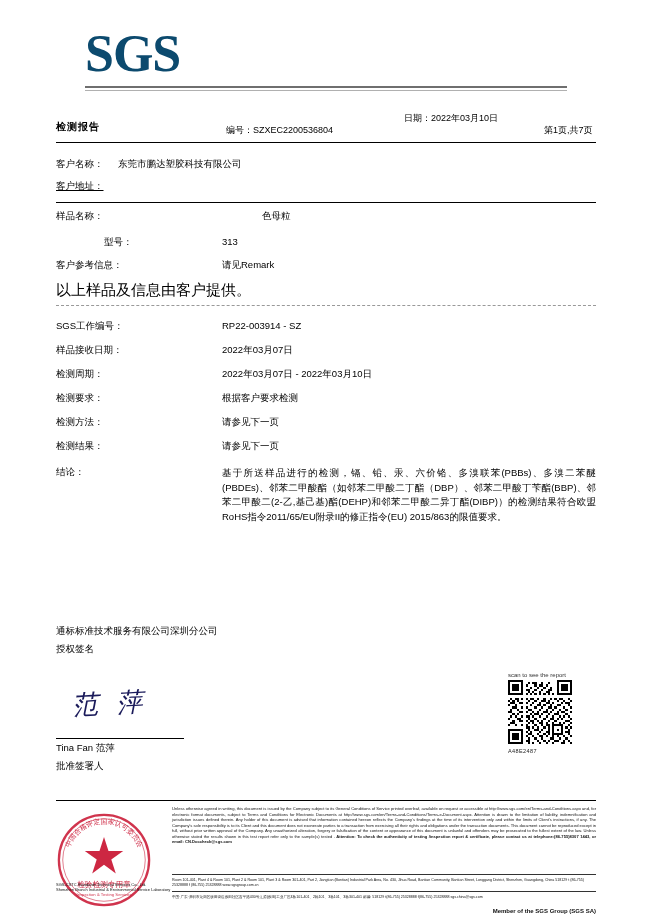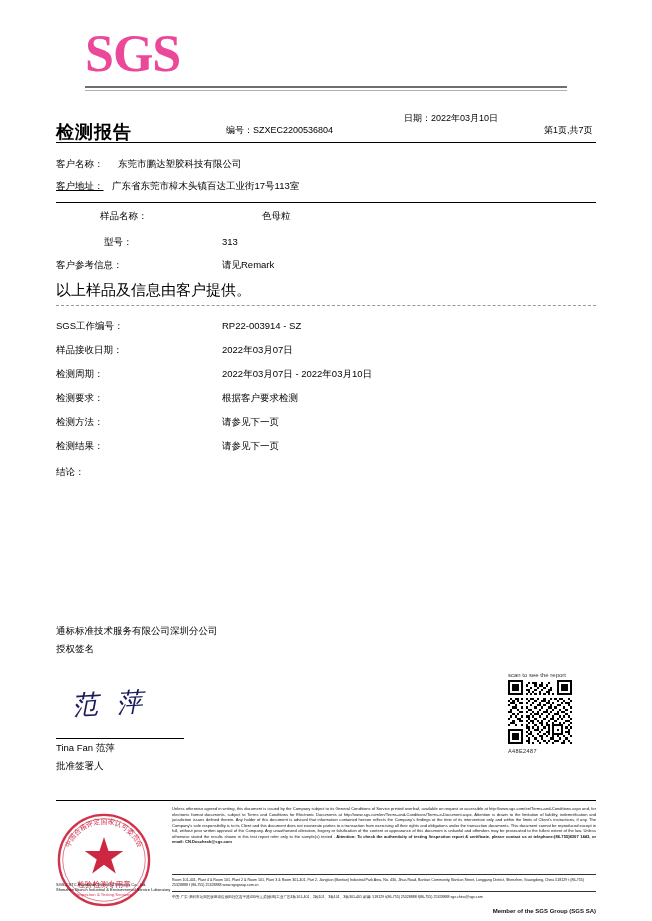--- a/index.html
+++ b/index.html
@@ -21,21 +21,21 @@
 
   
   .logo {
     position: absolute;
     left: 85px;
     top: 28px;
     font-family: "Liberation Serif", serif;
     font-weight: bold;
     font-size: 52px;
     letter-spacing: -1px;
-    color: #ec4899;
+    color: #0c4a6e;
     line-height: 1;
   }
   .logo-rule {
     position: absolute;
     left: 85px;
     top: 86px;
     width: 482px;
     height: 2px;
     background: #6f6f6f;
   }
@@ -46,21 +46,21 @@
     width: 482px;
     height: 1px;
     background: #b0b0b0;
   }
 
   
   .title {
     position: absolute;
     left: 56px;
     top: 120px;
-    font-size: 18px;
+    font-size: 10px;
     font-weight: bold;
     letter-spacing: 1px;
   }
   .rep-no {
     position: absolute;
     left: 226px;
     top: 124px;
     font-size: 9px;
   }
   .rep-date {
@@ -302,25 +302,24 @@
     <span>日期：</span><span>2022年03月10日</span>
   </div>
   <div class="rep-page">第1页,共7页</div>
 
   <div class="hr" style="top:142px;"></div>
 
   <div class="field-label" style="top:158px;">客户名称：</div>
   <div class="field-value v-a" style="top:158px;">东莞市鹏达塑胶科技有限公司</div>
 
   <div class="field-label" style="top:180px;text-decoration:underline;">客户地址：</div>
-  <div class="field-value" style="left:112px; top:180px;">广东省东莞市樟木头镇百达工业街17号113室</div>
 
   <div class="hr" style="top:202px;"></div>
 
-  <div class="field-label" style="top:210px;margin-left:44px;">样品名称：</div>
+  <div class="field-label" style="top:210px;">样品名称：</div>
   <div class="field-value v-b" style="top:210px;margin-left:40px;">色母粒</div>
 
   <div class="field-label" style="top:236px;margin-left:48px;">型号：</div>
   <div class="field-value v-b" style="top:236px;">313</div>
 
   <div class="field-label" style="top:259px;">客户参考信息：</div>
   <div class="field-value v-b" style="top:259px;">请见Remark</div>
 
   <div class="note" style="top:281px;">以上样品及信息由客户提供。</div>
 
@@ -338,20 +337,21 @@
   <div class="field-label" style="top:392px;">检测要求：</div>
   <div class="field-value v-b" style="top:392px;">根据客户要求检测</div>
 
   <div class="field-label" style="top:416px;">检测方法：</div>
   <div class="field-value v-b" style="top:416px;">请参见下一页</div>
 
   <div class="field-label" style="top:440px;">检测结果：</div>
   <div class="field-value v-b" style="top:440px;">请参见下一页</div>
 
   <div class="field-label" style="top:466px;">结论：</div>
+  <div class="conclusion" style="top:466px;">基于所送样品进行的检测，镉、铅、汞、六价铬、多溴联苯(PBBs)、多溴二苯醚(PBDEs)、邻苯二甲酸酯（如邻苯二甲酸二丁酯（DBP）、邻苯二甲酸丁苄酯(BBP)、邻苯二甲酸二(2-乙,基己基)酯(DEHP)和邻苯二甲酸二异丁酯(DIBP)）的检测结果符合欧盟RoHS指令2011/65/EU附录II的修正指令(EU) 2015/863的限值要求。</div>
 
   <div class="sig-company">通标标准技术服务有限公司深圳分公司</div>
   <div class="sig-auth">授权签名</div>
   <div class="sig-script">范 萍</div>
   <div class="sig-line"></div>
   <div class="sig-name">Tina Fan 范萍</div>
   <div class="sig-role">批准签署人</div>
 
   <div class="qr-caption">scan to see the report</div>
   <div class="qr-box">

